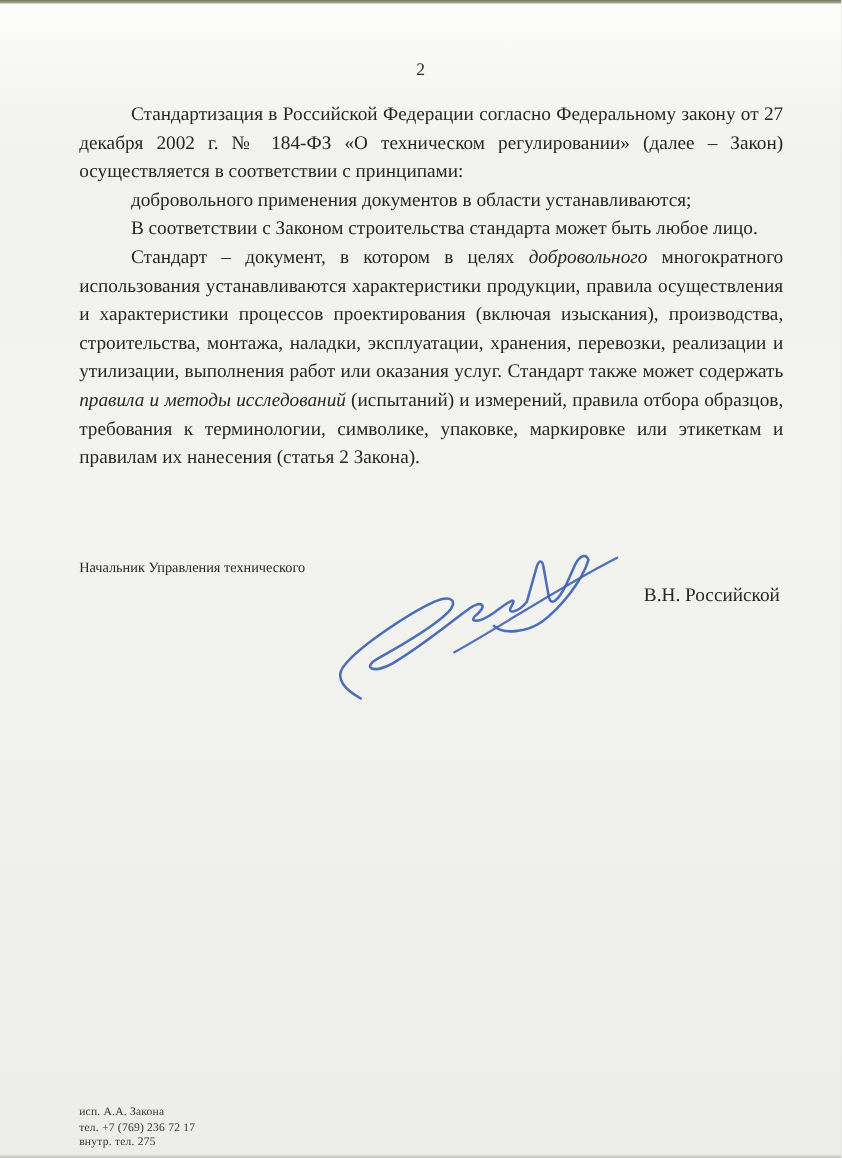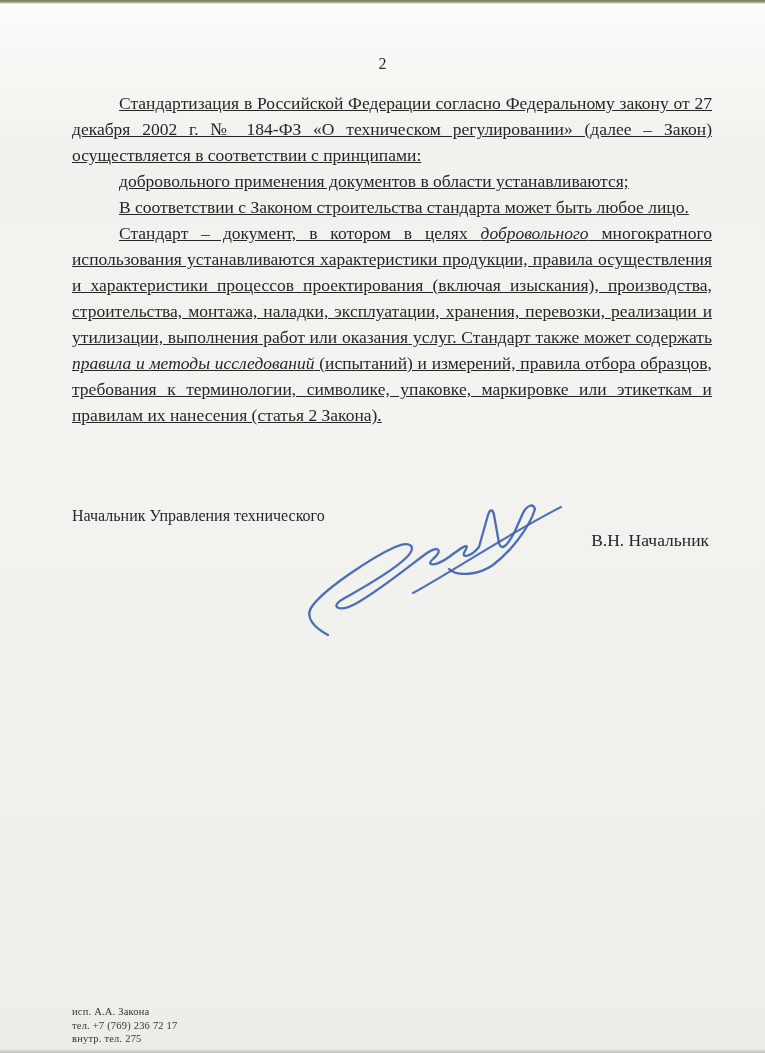--- a/index.html
+++ b/index.html
@@ -50,31 +50,30 @@
     top: 90px;
     left: 72px;
     width: 640px;
     font-size: 17.5px;
     line-height: 26px;
     text-align: justify;
   }
   .body-text p {
     margin: 0;
     text-indent: 47px;
-    text-decoration: underline;
   }
   .it {
     font-style: italic;
   }
   .sig-left {
     position: absolute;
     top: 503px;
     left: 72px;
     width: 330px;
-    font-size: 16px;
+    font-size: 13px;
     line-height: 26px;
   }
   .sig-name {
     position: absolute;
     top: 527px;
     right: 56px;
     font-size: 17.5px;
     line-height: 26px;
   }
   .sig-ink {
@@ -130,21 +129,21 @@
              C 195 14, 198 14, 199 20
              L 204 48
              C 206 56, 212 52, 220 36
              L 228 18
              C 232 10, 238 8, 240 14
              C 234 34, 214 58, 198 70
              C 184 80, 162 82, 154 74" stroke="#3e62b2"></path>
     <path stroke-width="2.1" stroke-linecap="round" opacity="0.9" d="M 118 98 C 158 76, 215 38, 266 12" stroke="#3e62b2"></path>
   </svg>
 
-  <div class="sig-name">В.Н. Начальник</div>
+  <div class="sig-name">В.Н. Российской</div>
 
   <div class="footer">
     <div>исп. А.А. Закона</div>
     <div>тел. +7 (769) 236 72 17</div>
     <div>внутр. тел. 275</div>
   </div>
 
   <div class="bottom-edge"></div>
 
 </div>

